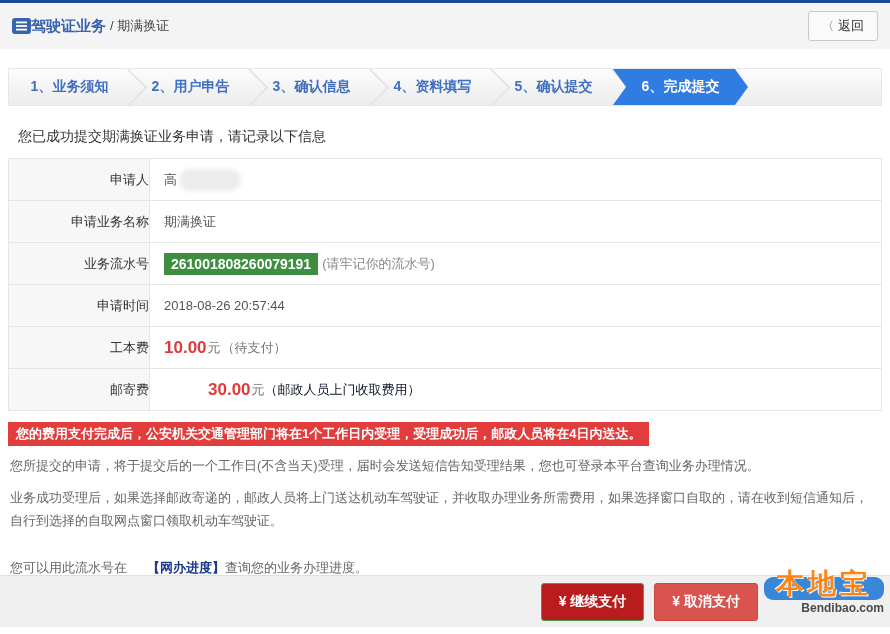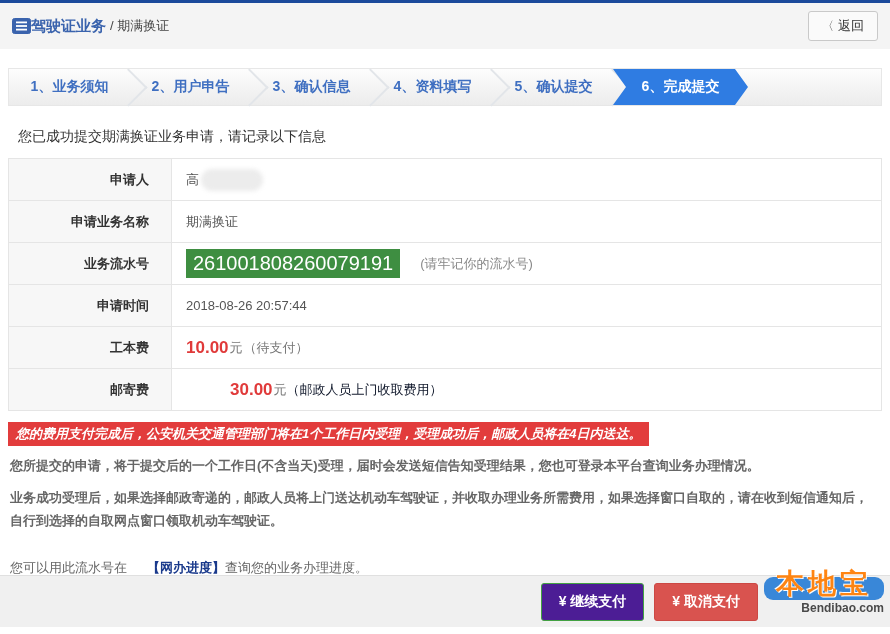--- a/index.html
+++ b/index.html
@@ -25,42 +25,42 @@
         border-top:2px solid #e2e5e9;border-right:2px solid #e2e5e9;transform:rotate(45deg);z-index:1;}
   .step.active{background:#2f7ce2;color:#fff;z-index:2;margin-left:-1px;width:135px;
         clip-path:polygon(0 0,calc(100% - 13px) 0,100% 50%,calc(100% - 13px) 100%,0 100%,13px 50%);}
   
   .success{margin:22px 18px 0;font-size:14px;color:#333;}
   
   .tbl{margin:12px 8px 0;border:1px solid #e5e5e5;}
   .trow{display:flex;height:41px;border-bottom:1px solid #e5e5e5;background:#fff;}
   .trow:last-child{border-bottom:none;gap:44px;}
   .tlabel{width:140px;background:#f7f7f7;border-right:1px solid #e5e5e5;display:flex;
-          align-items:center;justify-content:flex-end;padding-right:22px;font-size:13px;font-weight:bold;color:#333;}
+          align-items:center;justify-content:flex-end;padding-right:0;font-size:13px;font-weight:normal;color:#333;}
   .tvalue{flex:1;display:flex;align-items:center;padding-left:14px;font-size:13px;color:#555;}
   .redact{display:inline-block;width:62px;height:22px;margin-left:2px;background:#ececec;
           border-radius:12px;filter:blur(2px);}
-  .serial{background:#3e8e41;color:#fff;font-weight:normal;font-size:20px;padding:3px 7px;margin-right:20px;}
+  .serial{background:#3e8e41;color:#fff;font-weight:bold;font-size:14px;padding:3px 7px;margin-right:4px;}
   .note-gray{color:#888;}
   .price{color:#e03a3a;font-weight:bold;font-size:17px;}
   .unit{color:#777;margin-left:1px;}
   .note-red{color:#0f172a;}
   
-  .alert-wrap{margin:11px 8px 0;font-style:italic;}
+  .alert-wrap{margin:11px 8px 0;}
   .alert{display:inline-block;background:#e23c3c;color:#fff;font-weight:bold;font-size:13px;padding:3px 8px;}
-  .para{margin:9px 10px 0;font-size:13px;color:#666;line-height:1.75;font-weight:bold;}
+  .para{margin:9px 10px 0;font-size:13px;color:#666;line-height:1.75;}
   .progress-line{margin:27px 10px 0;font-size:13px;color:#666;}
   .progress-link{color:#1a3a8c;font-weight:bold;cursor:pointer;margin-left:20px;}
   
   .footer{position:absolute;left:0;top:575px;width:890px;height:52px;background:#f0f0f0;
           border-top:1px solid #e0e0e0;display:flex;align-items:center;justify-content:flex-end;
           padding-right:132px;box-sizing:border-box;gap:10px;}
   .btn{border:none;border-radius:3px;color:#fff;font-weight:bold;font-size:14px;
        padding:9px 17px;cursor:pointer;font-family:inherit;}
-  .btn-green{background:#4c1d95;border:1px solid #43a143;}
+  .btn-green{background:#b91c1c;border:1px solid #43a143;}
   .btn-red{background:#d9534f;border:1px solid #cc4844;}
   
   .wm{position:absolute;right:4px;top:568px;width:124px;text-align:center;opacity:0.92;}
   .wm-badge{position:relative;height:32px;}
   .wm-badge::before{content:"";position:absolute;left:2px;right:2px;top:9px;bottom:0;
           background:#2a7fd6;border-radius:9px;}
   .wm-cn{position:relative;font-size:28px;font-weight:bold;color:#ff7b00;letter-spacing:4px;
          text-shadow:1px 1px 0 #fff,-1px -1px 0 #fff;line-height:32px;}
   .wm-en{font-size:12px;font-weight:bold;color:#3b3b3b;margin-top:1px;text-align:right;padding-right:2px;}
 </style>

